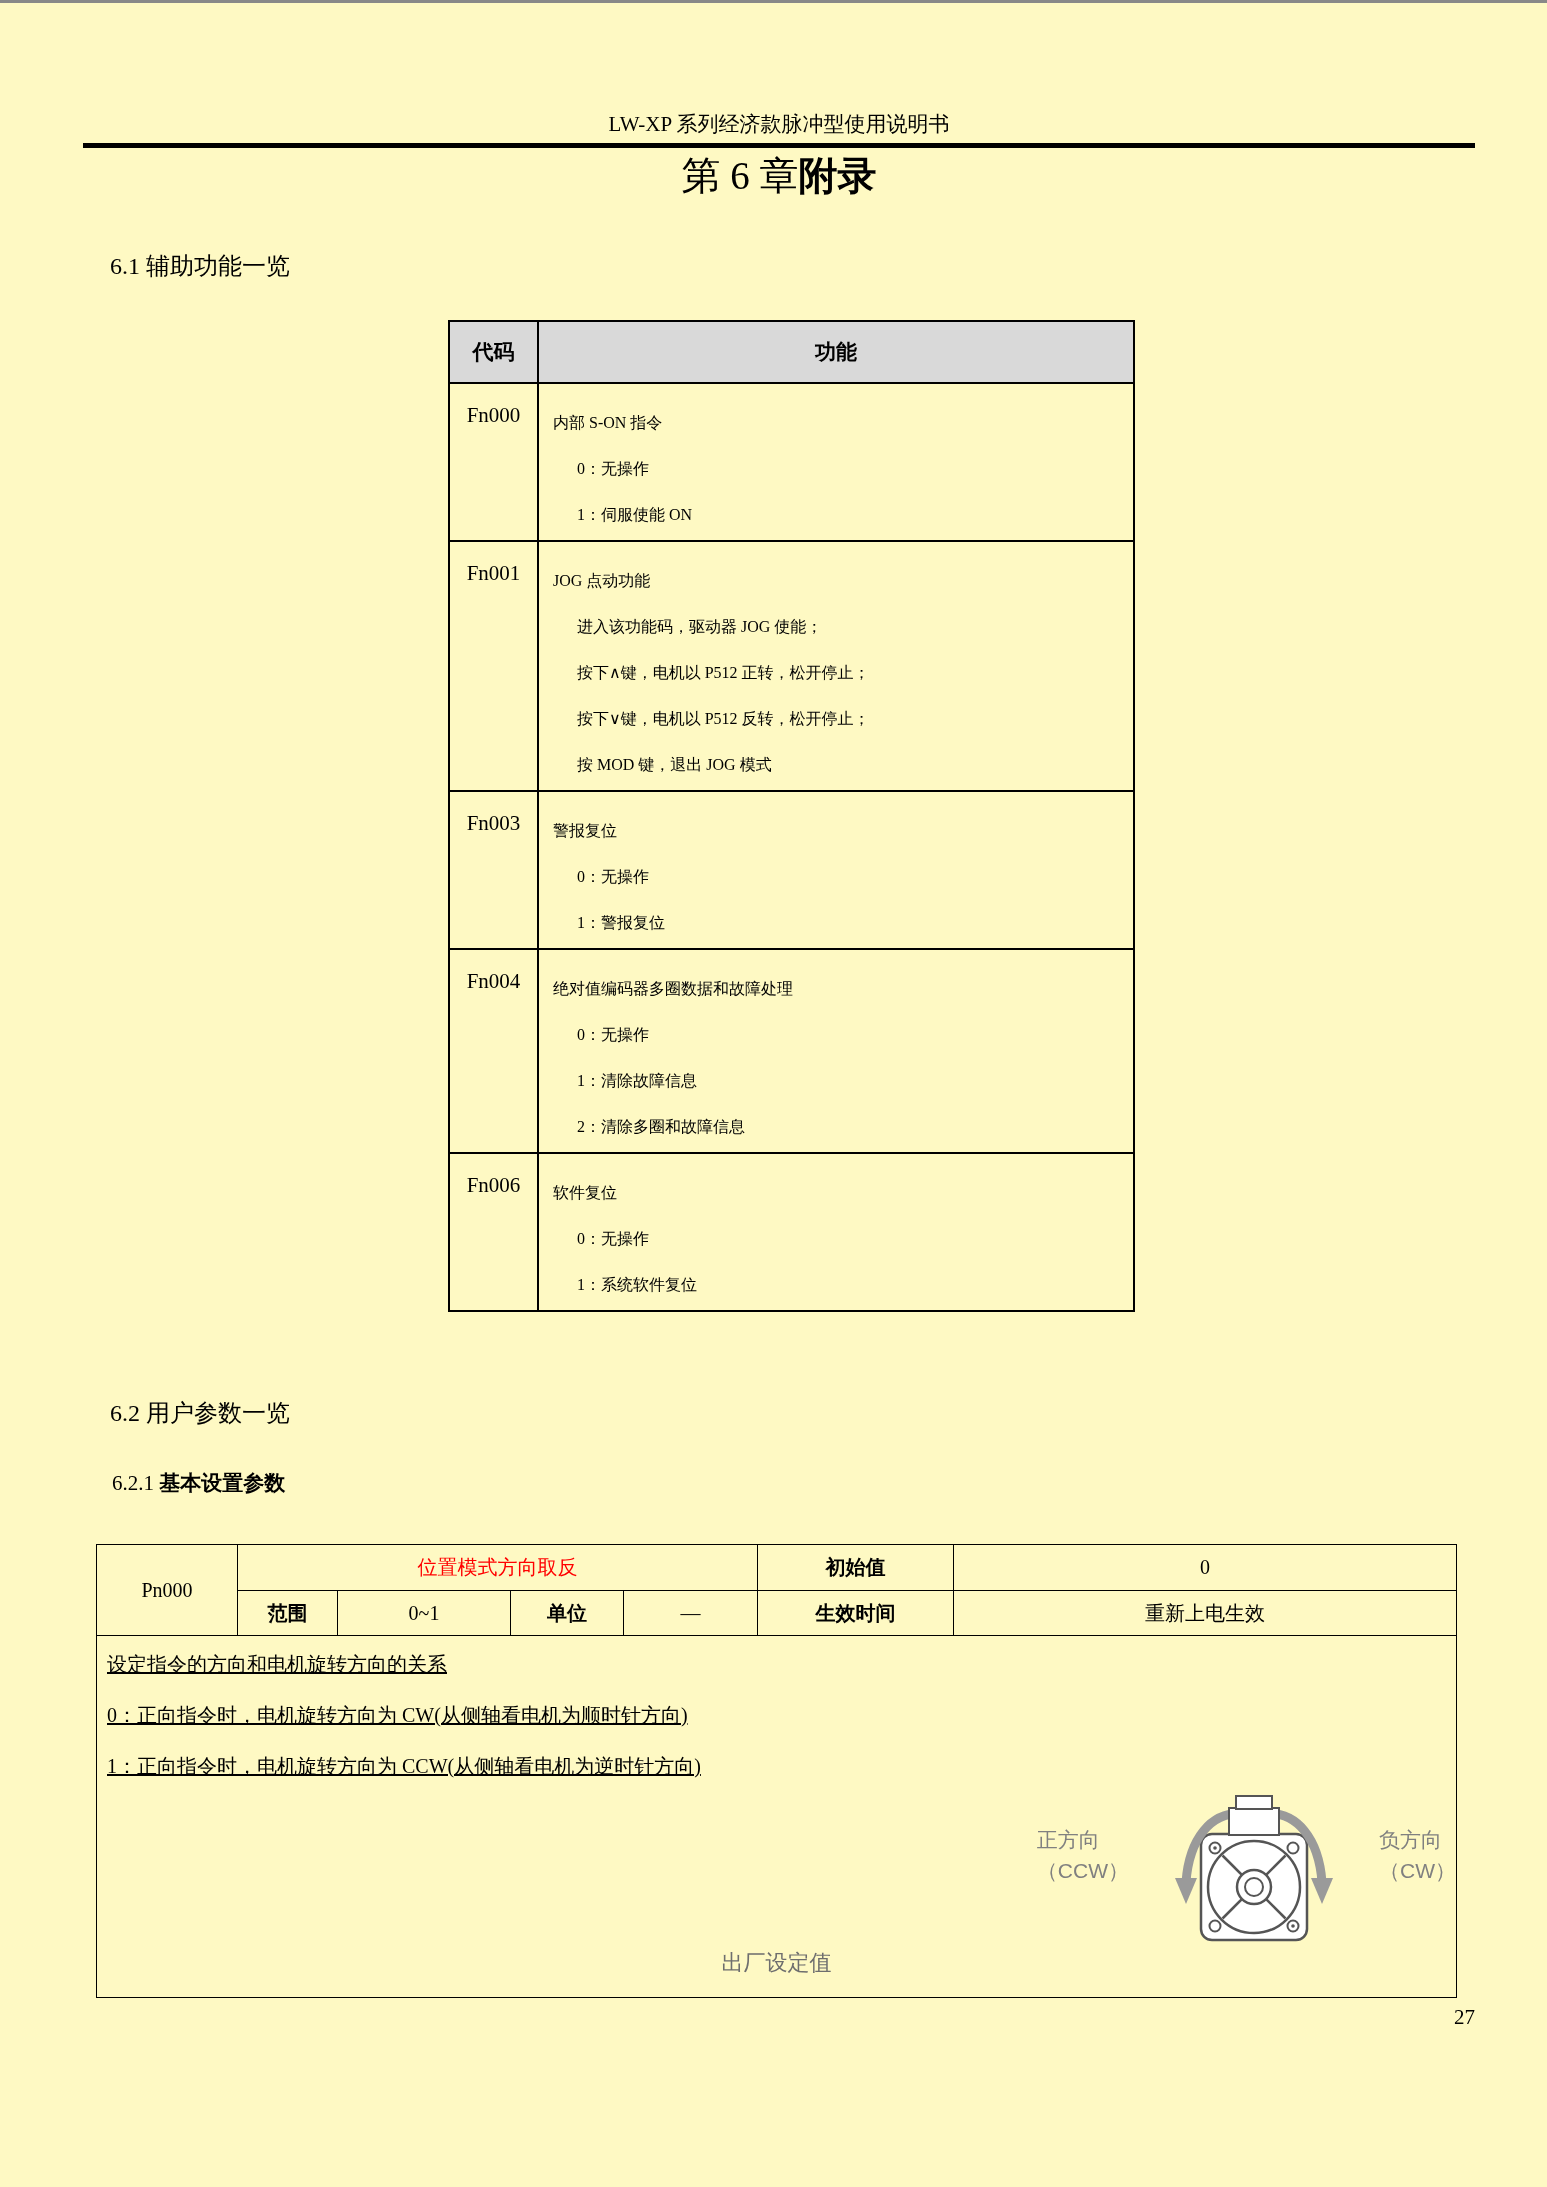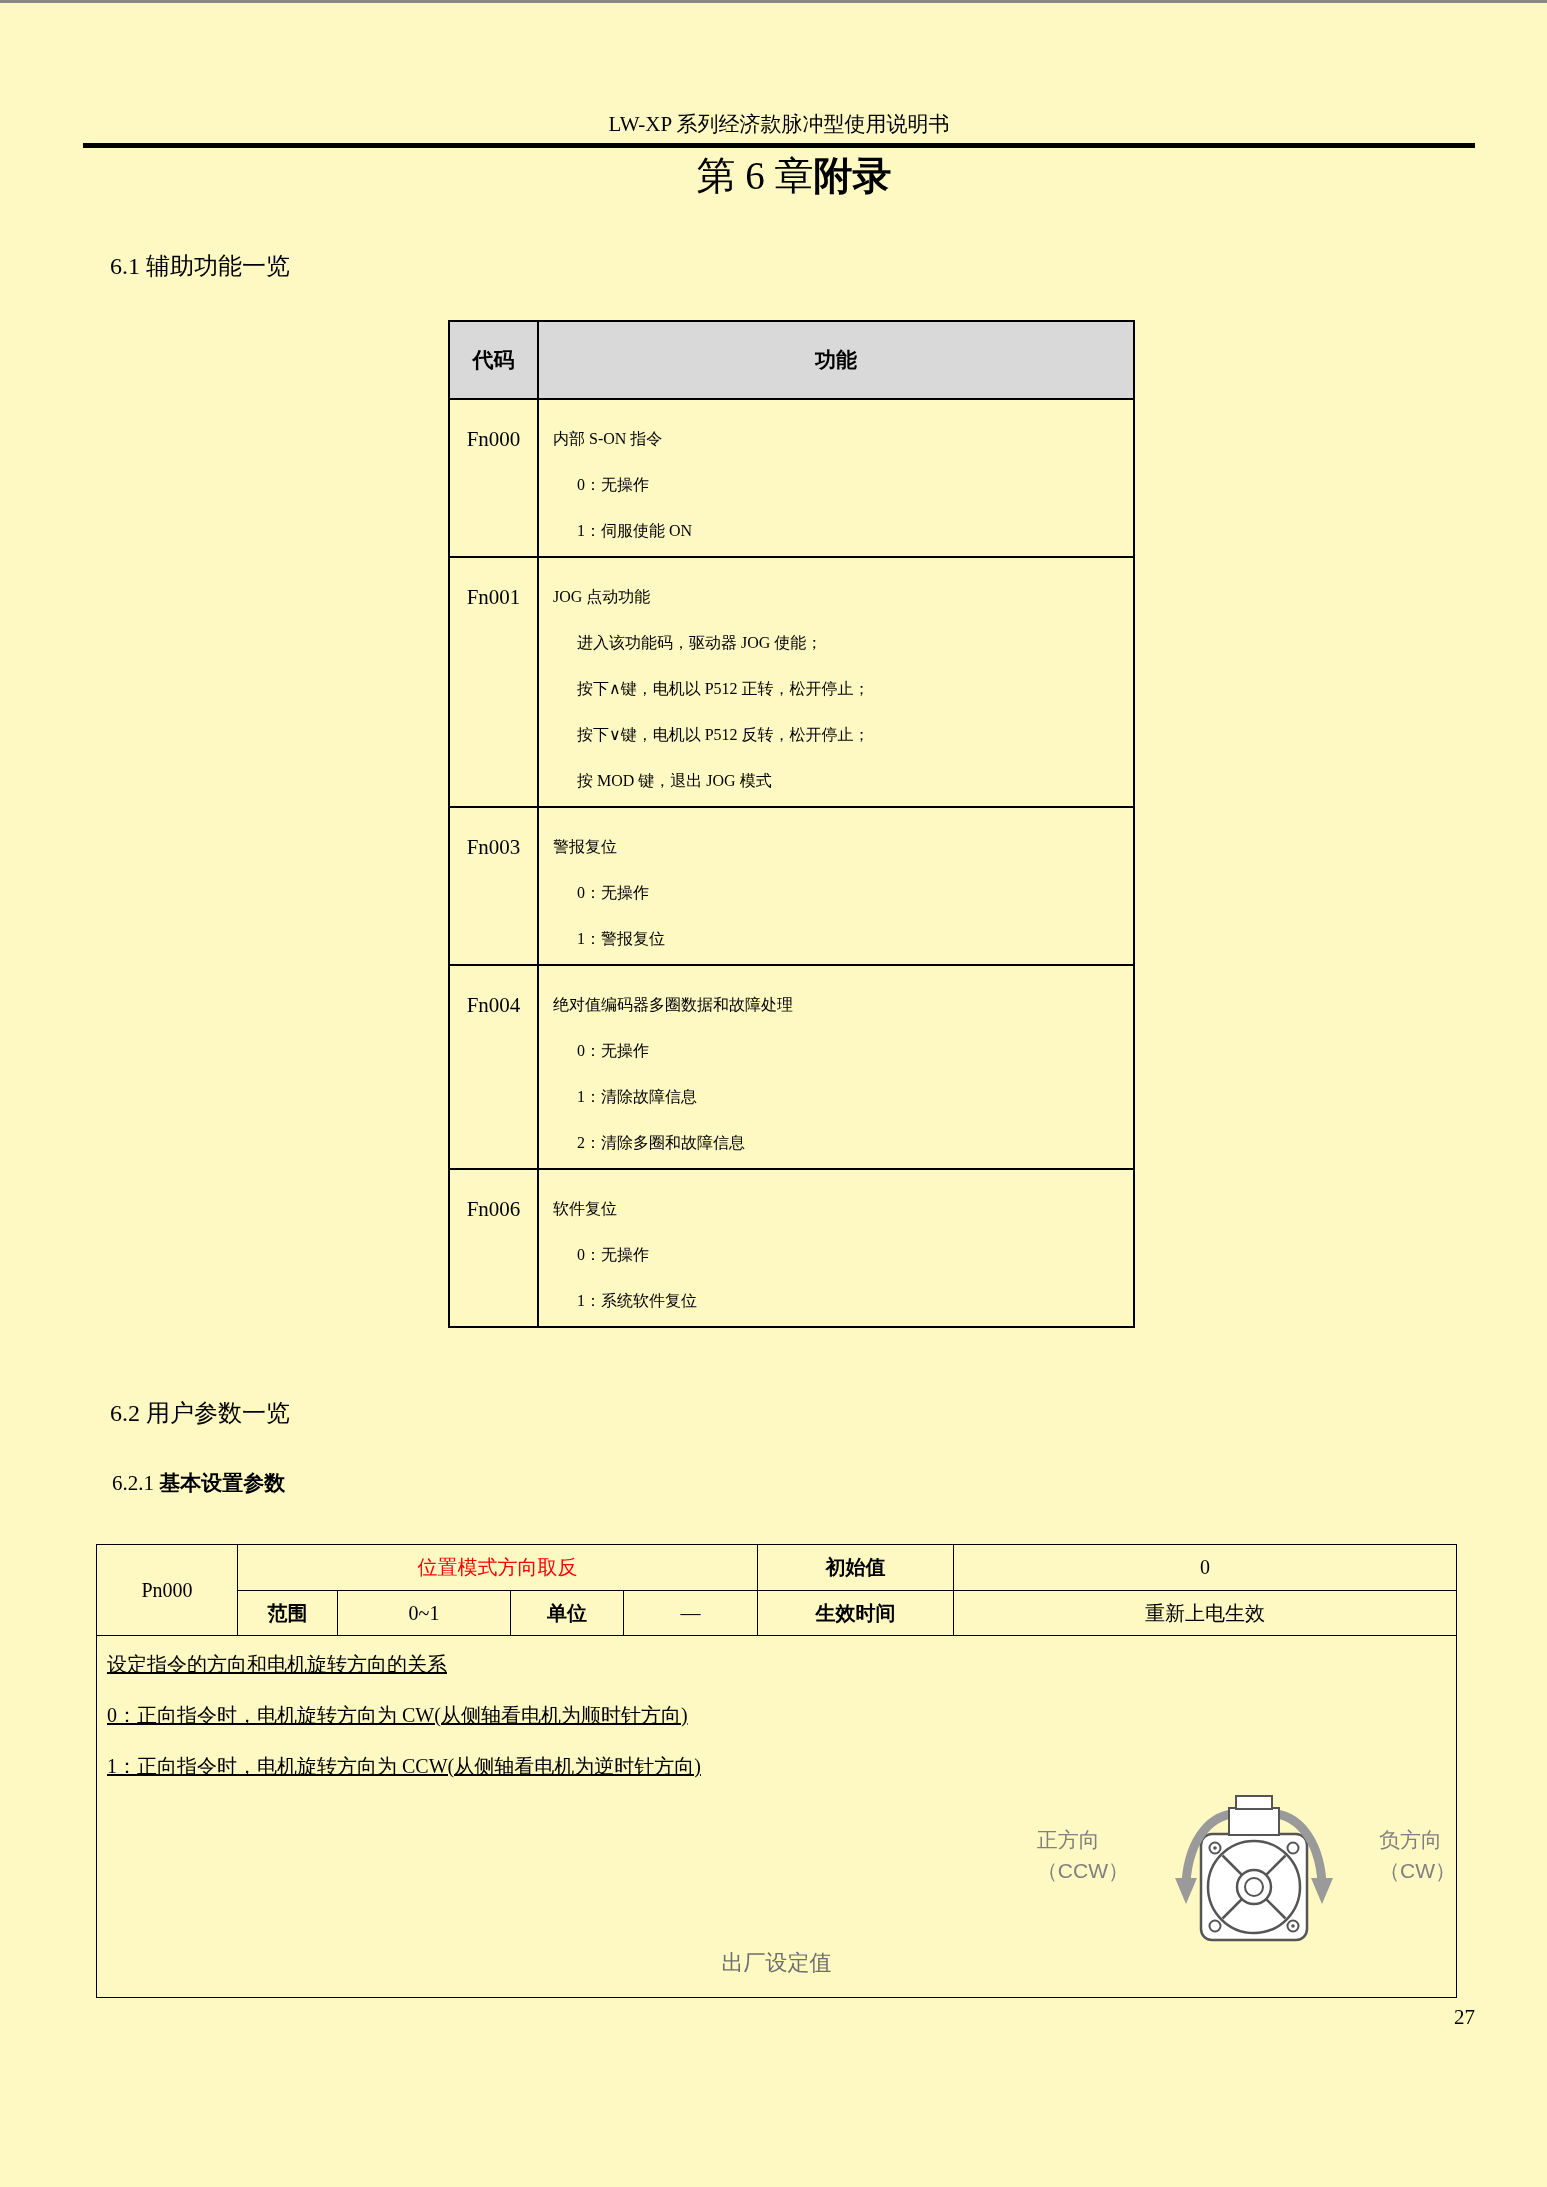--- a/index.html
+++ b/index.html
@@ -18,42 +18,42 @@
   .doc-header{
     position:absolute;top:107px;left:83px;width:1392px;
     text-align:center;font-size:21px;line-height:28px;
   }
   .header-rule{
     position:absolute;top:140px;left:83px;width:1392px;height:5px;
     background:#000;
   }
 
   .chapter-title{
-    position:absolute;top:149px;left:98px;width:1392px;margin:0;
+    position:absolute;top:149px;left:83px;width:1392px;margin:0;
     text-align:center;font-size:39px;line-height:48px;font-weight:normal;
   }
 
   .sec-heading{
     position:absolute;left:110px;margin:0;
     font-size:24px;line-height:30px;font-weight:normal;text-align:right;
   }
   .sec1{top:248px;}
   .sec2{top:1395px;}
   .sec21{
     position:absolute;left:112px;top:1466px;margin:0;
     font-size:21px;line-height:28px;font-weight:normal;
   }
 
   
   .fn-table{
     position:absolute;left:448px;top:317px;width:687px;
     border-collapse:collapse;table-layout:fixed;
   }
   .fn-table th,.fn-table td{
-    border:2px solid #000;padding:16px;vertical-align:top;
+    border:2px solid #000;padding:8px;vertical-align:top;
   }
   .fn-table col.c-code{width:89px;}
   .fn-table th{
     background:#d9d9d9;height:44px;
     font-size:21px;font-weight:bold;text-align:center;vertical-align:middle;
   }
   .fn-table td.code{
     text-align:center;font-weight:normal;font-size:21px;line-height:46px;
   }
   .fn-table td.func{padding:16px 6px 2px 14px;font-size:16px;}

